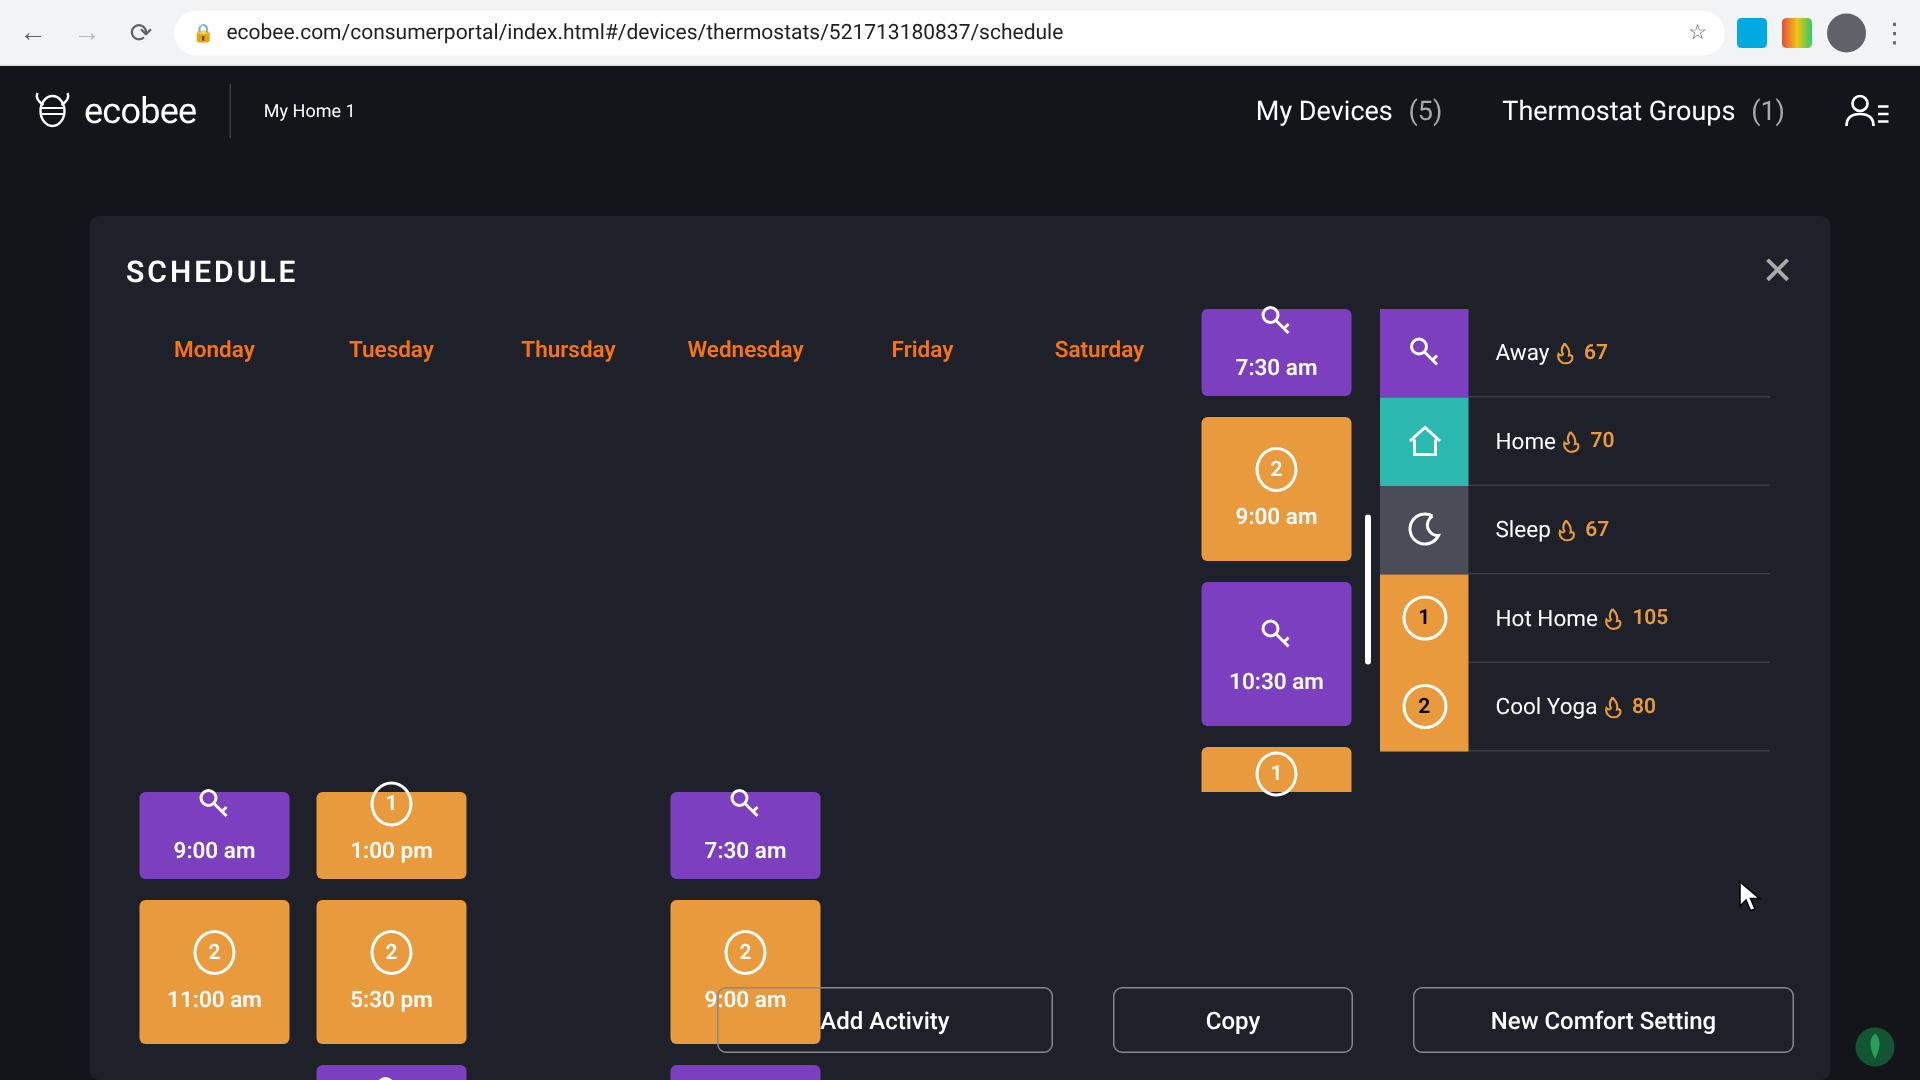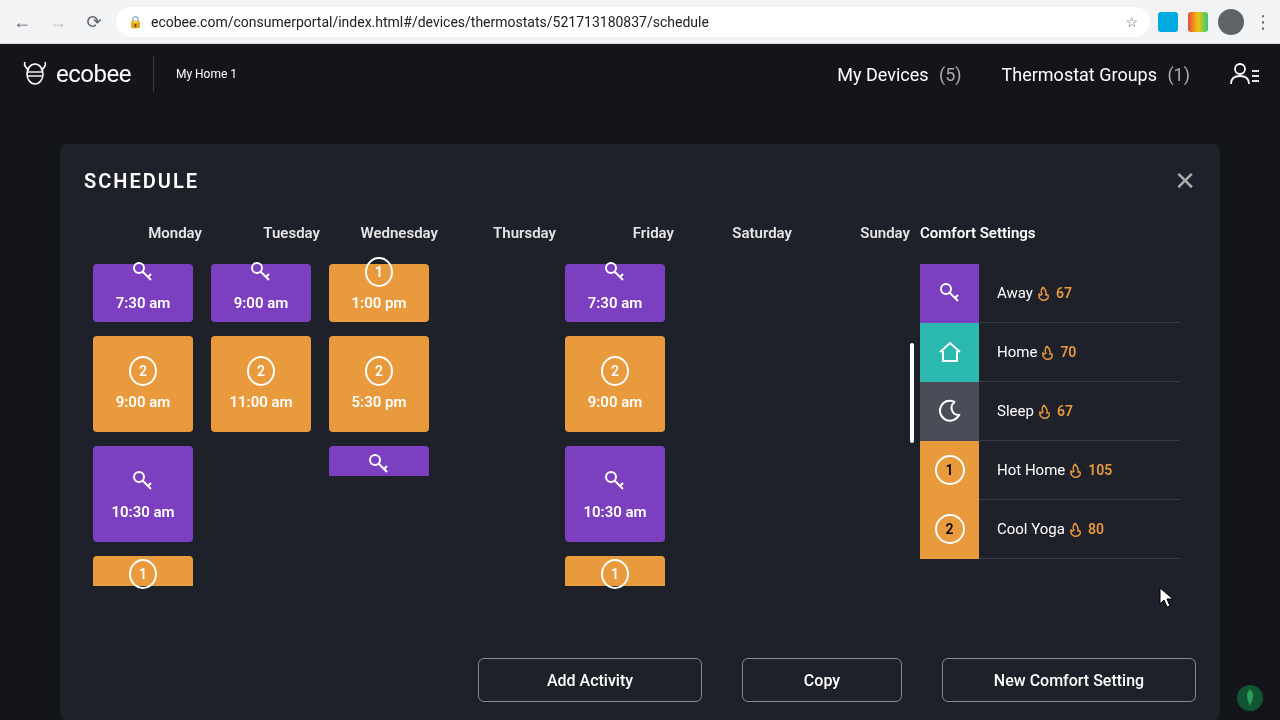--- a/index.html
+++ b/index.html
@@ -29,21 +29,21 @@
   
   .app-body { background: #13151b; height: calc(720px - 44px - 60px); padding-top: 40px; position: relative; }
   .panel { width: 1160px; margin: 0 auto; background: #1e2129; border-radius: 6px; position: relative; height: 576px; overflow: hidden; }
   .panel-header { display: flex; align-items: center; padding: 24px 24px 12px 24px; }
   .panel-title { color: #fff; font-size: 20px; font-weight: 600; letter-spacing: 2px; }
   .close-x { margin-left: auto; color: #aaa; font-size: 26px; line-height: 1; }
 
   
   .schedule-wrap { display: flex; padding: 0 24px; position: relative; }
   .days-col { display: grid; grid-template-columns: repeat(7, 118px); gap: 0; width: 826px; }
-  .day-head { color: #e5e5e5; font-size: 15px; font-weight: 600; text-align: right; padding: 18px 0 22px; }
+  .day-head { color: #f97316; font-size: 15px; font-weight: 600; text-align: center; padding: 18px 0 22px; }
   .day-cells { display: flex; flex-direction: column; gap: 14px; align-items: center; }
   .cell { width: 100px; height: 96px; border-radius: 4px; display: flex; flex-direction: column; align-items: center; justify-content: center; gap: 8px; color: #fff; }
   .cell.partial-top { height: 58px; justify-content: flex-end; padding-bottom: 10px; }
   .cell.partial-bot { height: 30px; justify-content: flex-start; padding-top: 4px; border-bottom-left-radius:0; border-bottom-right-radius:0;}
   .cell.purple { background: #7b3fbf; }
   .cell.orange { background: #e89a3c; }
   .cell .time { font-size: 15px; font-weight: 600; }
   .cell .icn { width: 28px; height: 28px; display:flex; align-items:center; justify-content:center;}
   .num-circle { width: 30px; height: 30px; border: 2px solid #fff; border-radius: 50%; display: flex; align-items: center; justify-content: center; font-size: 14px; font-weight: 600; }
 
@@ -129,25 +129,24 @@
     <div class="panel-header">
       <div class="panel-title">SCHEDULE</div>
       <div class="close-x">✕</div>
     </div>
 
     <div class="schedule-wrap">
 
       <div class="days-col">
         <div class="day-head">Monday</div>
         <div class="day-head">Tuesday</div>
+        <div class="day-head">Thursday</div>
         <div class="day-head">Wednesday</div>
-        <div class="day-head">Thursday</div>
         <div class="day-head">Friday</div>
         <div class="day-head">Saturday</div>
-        <div class="day-head">Sunday</div>
 
         <div class="day-cells" id="col-mon">
             <div class="cell purple partial-top">
               <div class="icn" style="margin-top:-14px">
                 <svg width="28" height="28" viewBox="0 0 28 28">
                   <circle cx="10" cy="10" r="5" fill="none" stroke="#fff" stroke-width="2"></circle>
                   <line x1="13" y1="13" x2="22" y2="22" stroke="#fff" stroke-width="2"></line>
                   <line x1="19" y1="19" x2="22" y2="16" stroke="#fff" stroke-width="2"></line>
                 </svg>
               </div>
@@ -250,21 +249,20 @@
               </div>
             </div>
           </div>
         <div class="day-cells" id="col-sat"></div>
         <div class="day-cells" id="col-sun"></div>
       </div>
 
       <div class="scroll-indicator"></div>
 
       <div class="comfort-col">
-        <div class="comfort-head">Comfort Settings</div>
         <div id="comfort-list">
             <div class="comfort-item">
               <div class="comfort-swatch purple">
                 <svg width="28" height="28" viewBox="0 0 28 28">
                   <circle cx="10" cy="10" r="5" fill="none" stroke="#fff" stroke-width="2"></circle>
                   <line x1="13" y1="13" x2="22" y2="22" stroke="#fff" stroke-width="2"></line>
                   <line x1="19" y1="19" x2="22" y2="16" stroke="#fff" stroke-width="2"></line>
                 </svg>
               </div>
               <div class="comfort-info">

